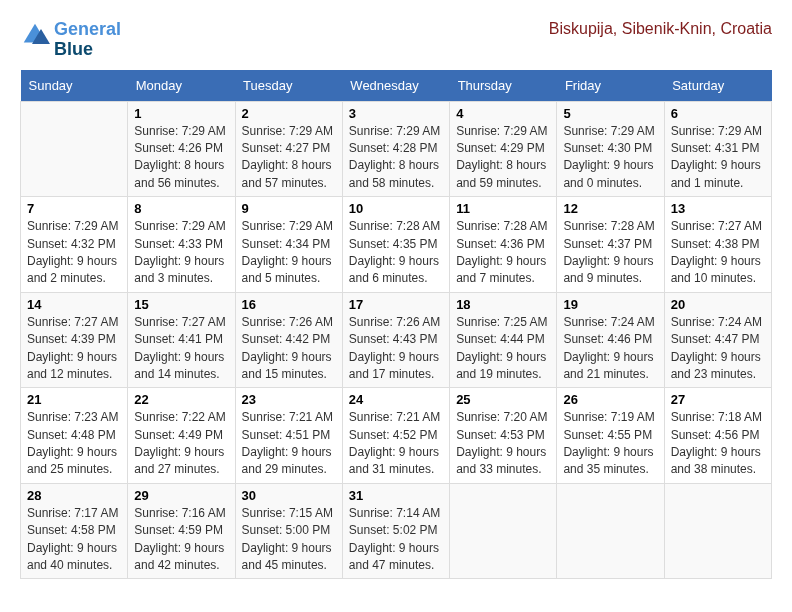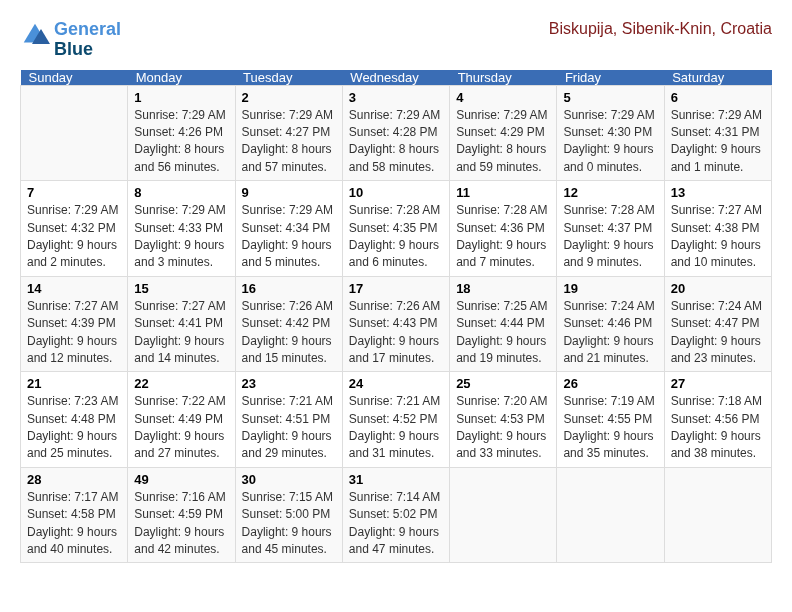--- a/index.html
+++ b/index.html
@@ -48,21 +48,21 @@
       color: #7f1d1d;
     }
     table {
       width: 100%;
       border-collapse: collapse;
       font-size: 11px;
     }
     thead tr th {
       background-color: #3a6db5;
       color: white;
-      padding: 0 8px;
+      padding: 8px 8px;
       text-align: left;
       font-size: 13px;
       font-weight: normal;
     }
     tbody tr td {
       border: 1px solid #ddd;
       padding: 4px 6px;
       vertical-align: top;
       background: #fff;
       width: calc(100% / 7);
@@ -235,21 +235,21 @@
           <div class="day-num">27</div>
           <div class="day-info">Sunrise: 7:18 AM<br>Sunset: 4:56 PM<br>Daylight: 9 hours and 38 minutes.</div>
         </td>
       </tr>
       <tr>
         <td>
           <div class="day-num">28</div>
           <div class="day-info">Sunrise: 7:17 AM<br>Sunset: 4:58 PM<br>Daylight: 9 hours and 40 minutes.</div>
         </td>
         <td>
-          <div class="day-num">49</div>
+          <div class="day-num">29</div>
           <div class="day-info">Sunrise: 7:16 AM<br>Sunset: 4:59 PM<br>Daylight: 9 hours and 42 minutes.</div>
         </td>
         <td>
           <div class="day-num">30</div>
           <div class="day-info">Sunrise: 7:15 AM<br>Sunset: 5:00 PM<br>Daylight: 9 hours and 45 minutes.</div>
         </td>
         <td>
           <div class="day-num">31</div>
           <div class="day-info">Sunrise: 7:14 AM<br>Sunset: 5:02 PM<br>Daylight: 9 hours and 47 minutes.</div>
         </td>

